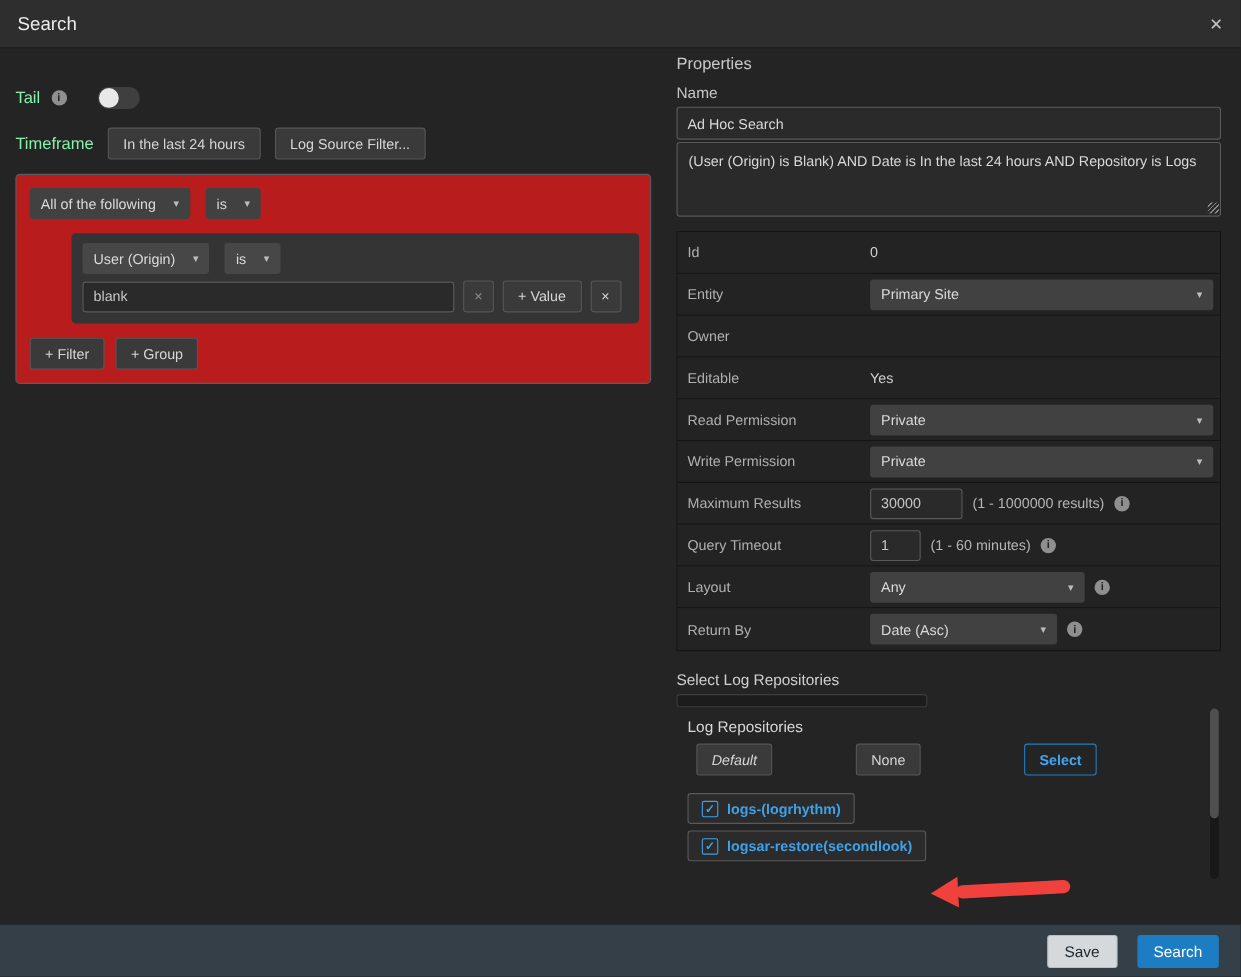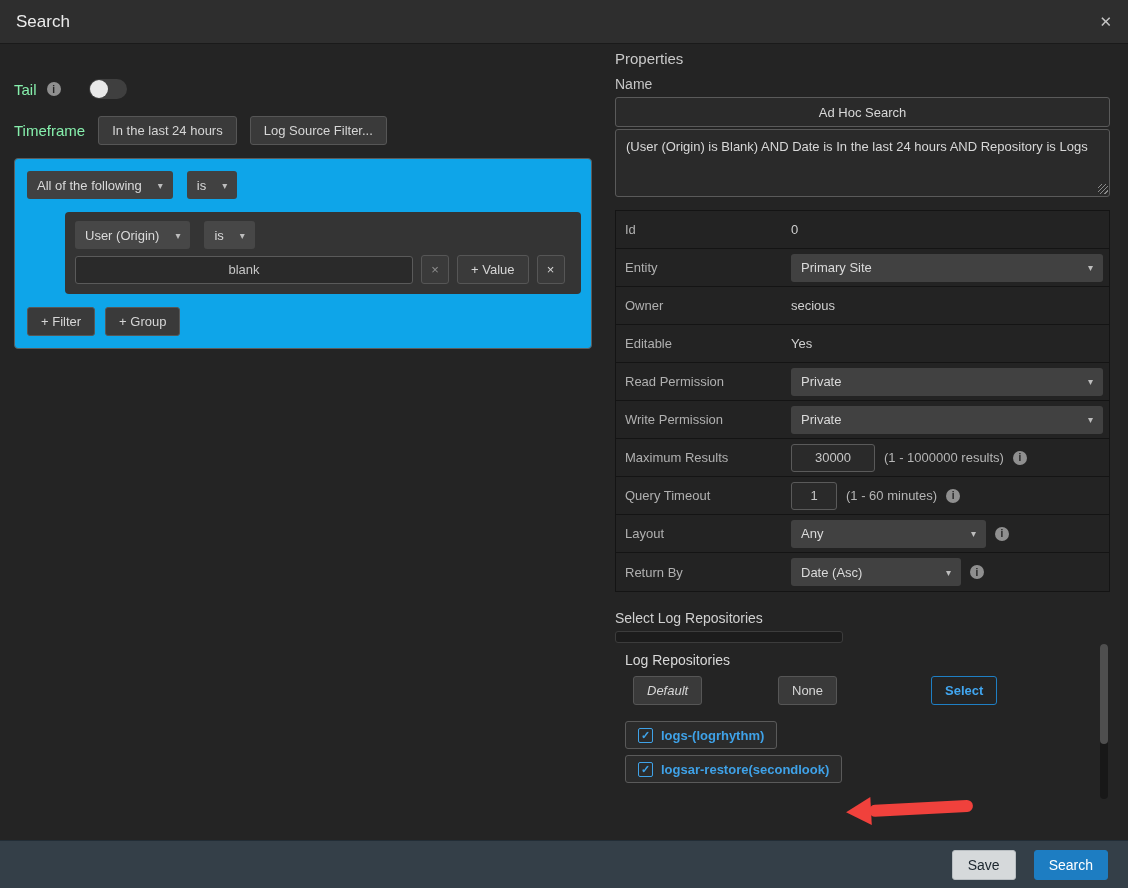--- a/index.html
+++ b/index.html
@@ -15,36 +15,36 @@
 
   
   .btn { background:#3a3a3a; border:1px solid #565656; color:#d6d6d6; font-size:13px;
     font-family:inherit; border-radius:3px; padding:4px 13px; height:29px; cursor:pointer; }
   .btn.sq { width:28px; padding:0; text-align:center; }
   .btn.dim { color:#8f8f8f; }
   .select { background:#414141; border-radius:3px; color:#dadada; font-size:13px; height:28px;
     display:inline-flex; align-items:center; padding:0 10px; gap:16px; cursor:pointer; white-space:nowrap; }
   .caret { font-size:10px; color:#bdbdbd; }
   .txt { background:#2a2a2a; border:1px solid #5a5a5a; border-radius:3px; color:#c6c6c6;
-    font-size:13px; height:28px; padding:0 9px; font-family:inherit;text-align:center; }
+    font-size:13px; height:28px; padding:0 9px; font-family:inherit; }
   .info-icon { width:14px; height:14px; border-radius:50%; background:#8f8f8f; color:#242424;
     font-size:10px; font-weight:bold; display:inline-flex; align-items:center; justify-content:center;
     flex:none; cursor:pointer; }
   .lbl { font-size:15px; color:#86efac; }
 
   
   .left { position:absolute; left:14px; top:44px; width:578px; }
   .tail-row { margin-top:34px; display:flex; align-items:center; gap:10px; height:22px; }
   .toggle { width:38px; height:20px; border-radius:10px; background:#3f3f3f; position:relative;
     display:inline-block; margin-left:18px; cursor:pointer; }
   .toggle .knob { position:absolute; left:1px; top:1px; width:18px; height:18px; border-radius:50%;
     background:#e8e8e8; }
   .tf-row { margin-top:16px; display:flex; align-items:center; gap:13px; }
   .filter-box { margin-top:13px; width:578px; border:1px solid #5c5c5c; border-radius:4px;
-    background:#0ea5e9; padding:12px; }
+    background:#b91c1c; padding:12px; }
   .fb-row { display:flex; align-items:center; gap:14px; }
   .fb-nested { margin-top:13px; margin-left:38px; width:516px; background:#343434; border-radius:4px;
     padding:9px 10px 10px; }
   .fb-nested .select { background:#474747; }
   .fb-nested .fb-row + .fb-row { margin-top:6px; gap:8px; }
   .value-input { width:338px; }
   .fb-actions { margin-top:13px; gap:10px; }
 
   
   .right { position:absolute; left:615px; top:44px; width:495px; }
@@ -191,23 +191,20 @@
         <div class="prop-label">Entity</div>
         <div class="prop-value">
           <div class="select wfull">
             <span>Primary Site</span>
             <span class="caret">▾</span>
           </div>
         </div>
       </div>
       <div class="prop-row">
         <div class="prop-label">Owner</div>
-        <div class="prop-value">
-            <span class="pv-text">secious</span>
-          </div>
       </div>
       <div class="prop-row">
         <div class="prop-label">Editable</div>
         <div class="prop-value">
             <span class="pv-text">Yes</span>
           </div>
       </div>
       <div class="prop-row">
         <div class="prop-label">Read Permission</div>
         <div class="prop-value">

